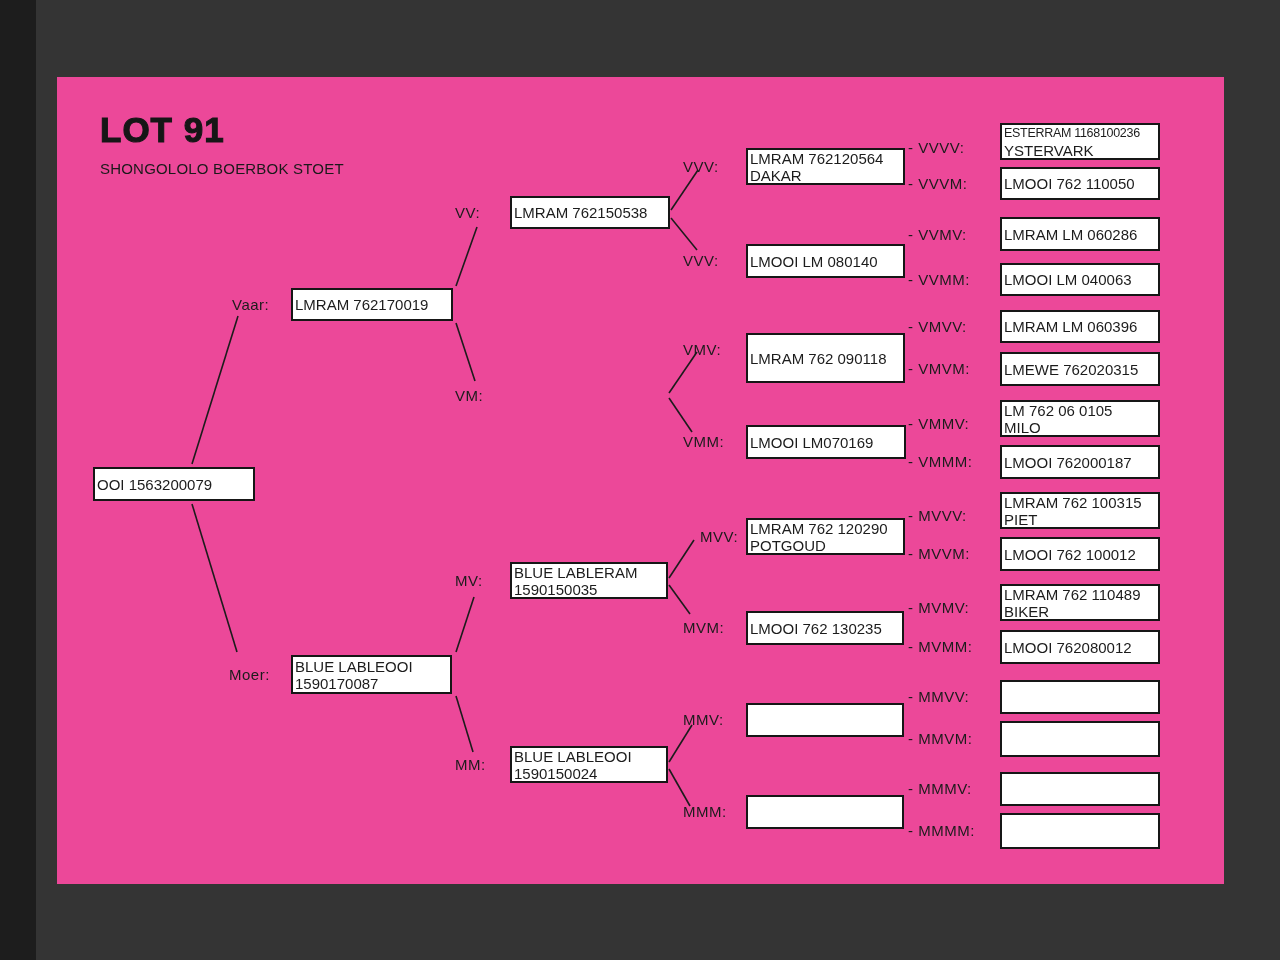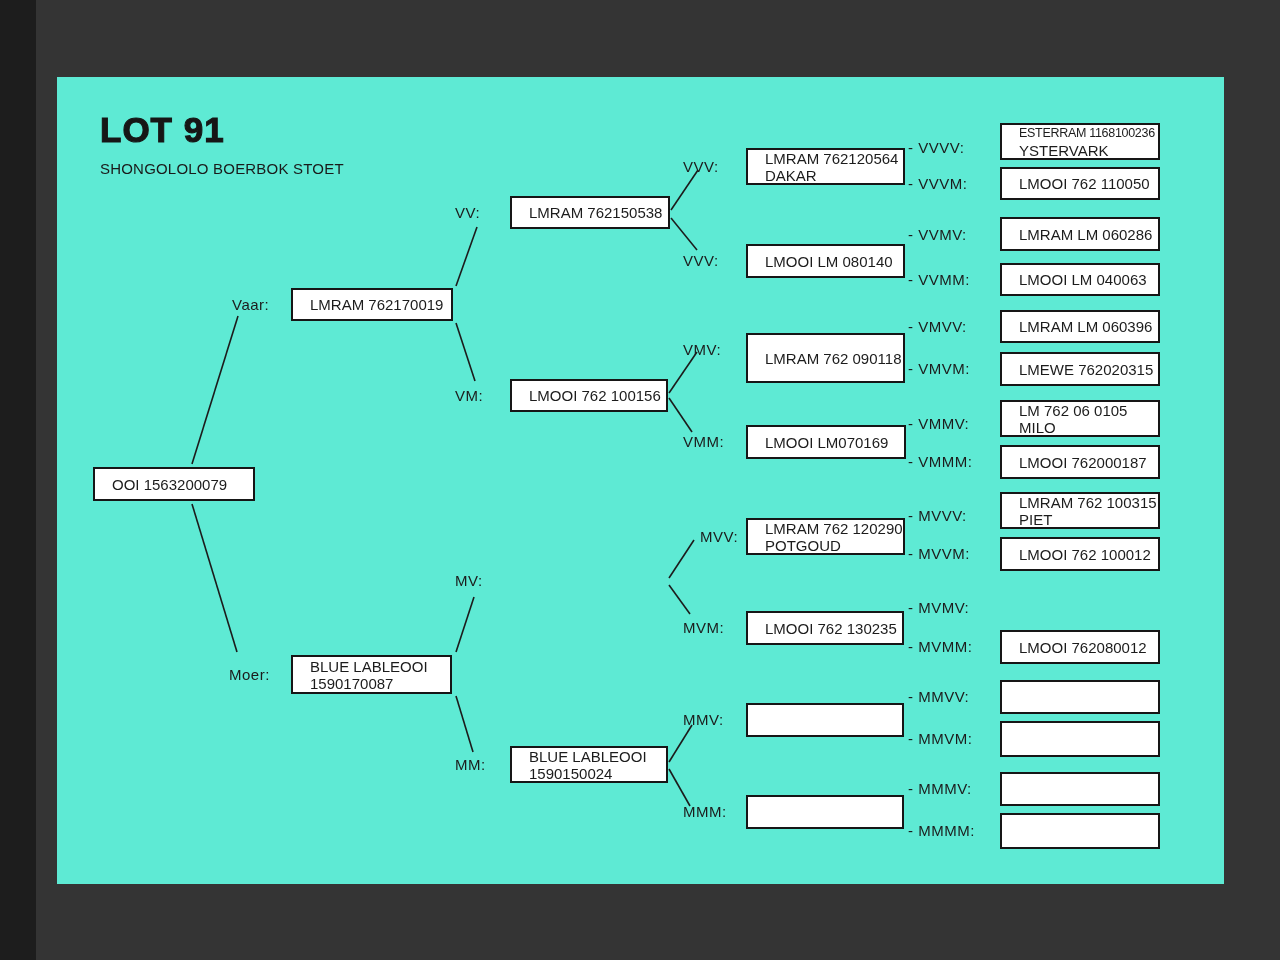--- a/index.html
+++ b/index.html
@@ -1,27 +1,27 @@
 <!DOCTYPE html>
 <html><head>
 <meta charset="utf-8">
 <style>
   * { margin:0; padding:0; box-sizing:border-box; }
   html,body { width:1280px; height:960px; }
   body { position:relative; background:#343434; font-family:"Liberation Sans", sans-serif; overflow:hidden; }
   .left-band { position:absolute; left:0; top:0; width:36px; height:960px; background:#1d1d1d; }
-  .page { position:absolute; left:57px; top:77px; width:1167px; height:807px; background:#5eead4; }
+  .page { position:absolute; left:57px; top:77px; width:1167px; height:807px; background:#ec4899; }
 
   .title { position:absolute; left:43px; top:33px; font-size:35px; font-weight:900;
            -webkit-text-stroke:1.1px #161616; color:#161616; letter-spacing:1px; }
   .subtitle { position:absolute; left:43px; top:83px; font-size:15px; font-weight:normal;
               color:#1a1a1a; letter-spacing:0.2px; }
 
   .node { position:absolute; border:2px solid #161616; background:#fff; color:#1c1c1c;
-          font-size:15px; line-height:17px; padding:1px 17px;
+          font-size:15px; line-height:17px; padding:1px 2px;
           display:flex; flex-direction:column; justify-content:center; }
   .node span { display:block; white-space:nowrap; }
   .node span:empty { display:none; }
   .sm1 span.l1 { font-size:12.5px; letter-spacing:-0.3px; }
 
   .tag { position:absolute; color:#1c1c1c; font-size:15px; 
          white-space:nowrap; letter-spacing:0.5px; }
 
   svg.connectors { position:absolute; left:0; top:0; width:1167px; height:807px; }
   svg.connectors line { stroke:#1c1c1c; stroke-width:1.6; }
@@ -158,23 +158,23 @@
 
   </div>
   <div class="node" id="n-moer">
     <span class="l1">BLUE LABLEOOI</span>
     <span class="l2">1590170087</span>
   </div>
   <div class="node" id="n-vv">
     <span class="l1">LMRAM 762150538</span>
 
   </div>
-  <div class="node" id="n-vm">
-    <span class="l1">LMOOI 762 100156</span>
-
+  <div class="node" id="n-mv">
+    <span class="l1">BLUE LABLERAM</span>
+    <span class="l2">1590150035</span>
   </div>
   <div class="node" id="n-mm">
     <span class="l1">BLUE LABLEOOI</span>
     <span class="l2">1590150024</span>
   </div>
   <div class="node" id="n-vvv">
     <span class="l1">LMRAM 762120564</span>
     <span class="l2">DAKAR</span>
   </div>
   <div class="node" id="n-vvm">
@@ -238,20 +238,24 @@
 
   </div>
   <div class="node" id="n-mvvv">
     <span class="l1">LMRAM 762 100315</span>
     <span class="l2">PIET</span>
   </div>
   <div class="node" id="n-mvvm">
     <span class="l1">LMOOI 762 100012</span>
 
   </div>
+  <div class="node" id="n-mvmv">
+    <span class="l1">LMRAM 762 110489</span>
+    <span class="l2">BIKER</span>
+  </div>
   <div class="node" id="n-mvmm">
     <span class="l1">LMOOI 762080012</span>
 
   </div>
   <div class="node" id="n-mmvv">
     
     
   </div>
   <div class="node" id="n-mmvm">
     

